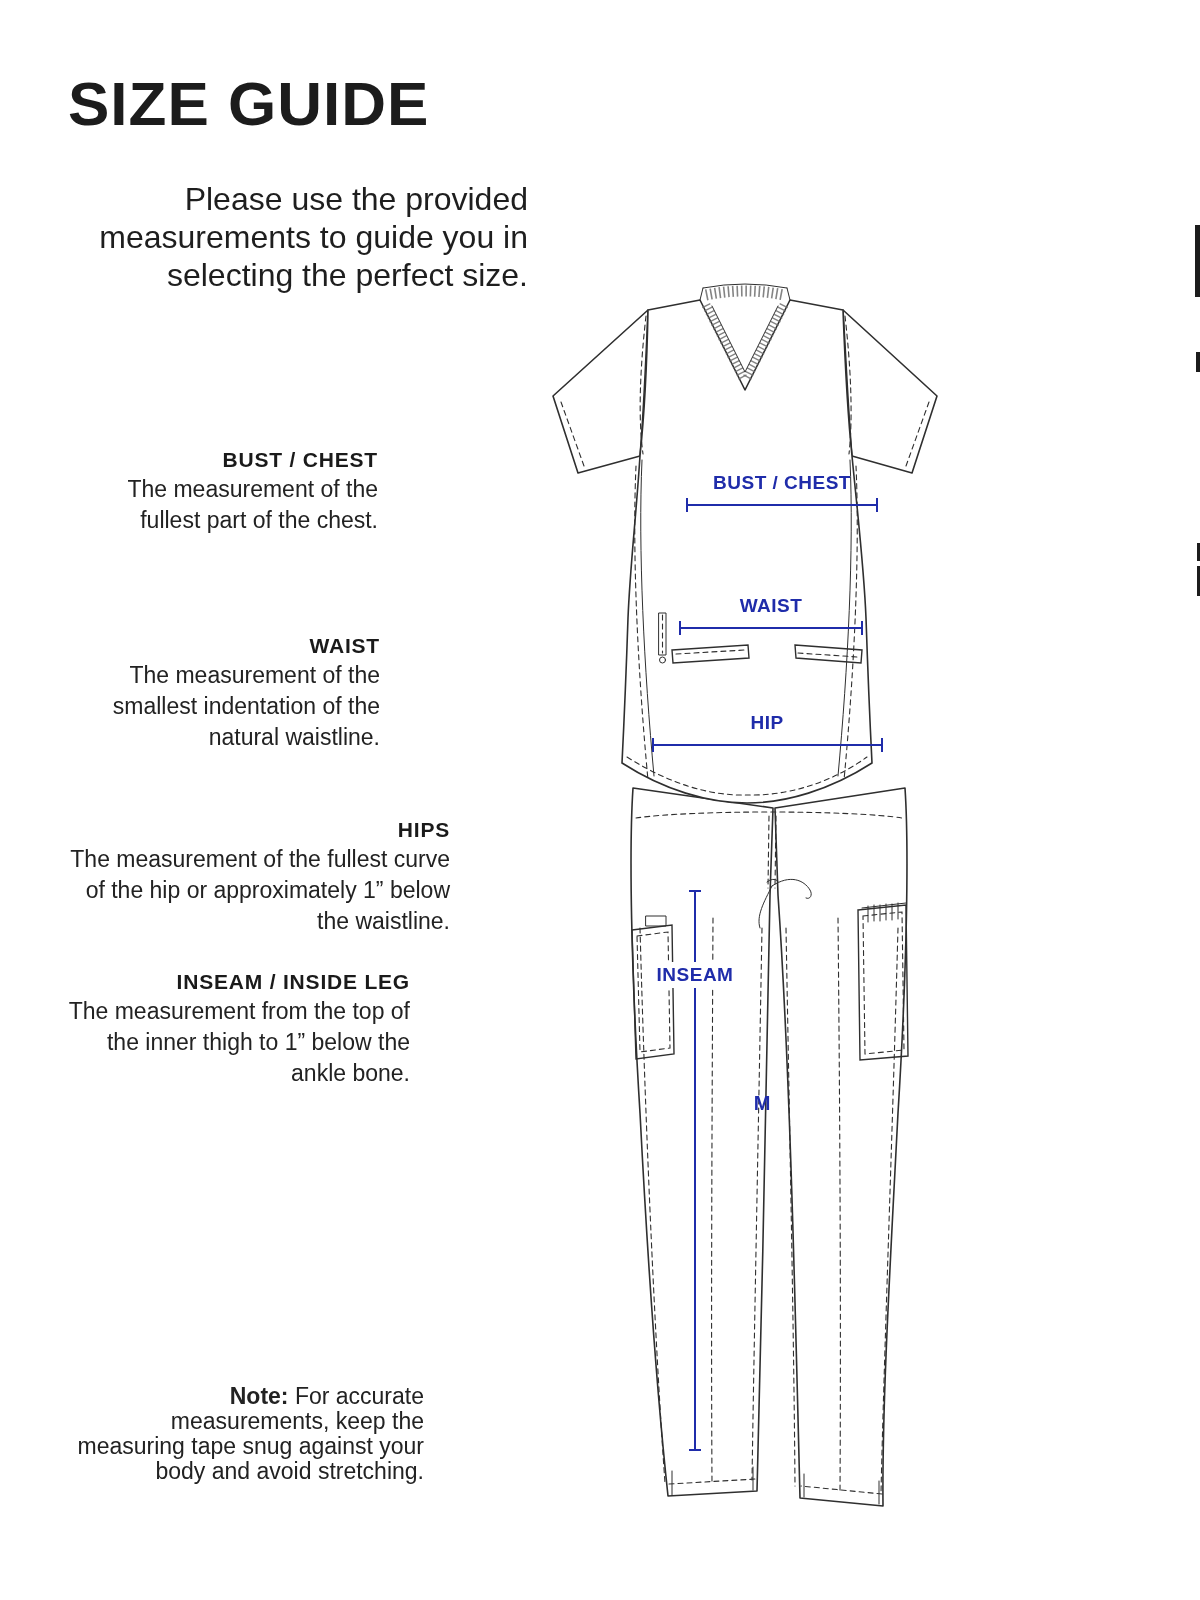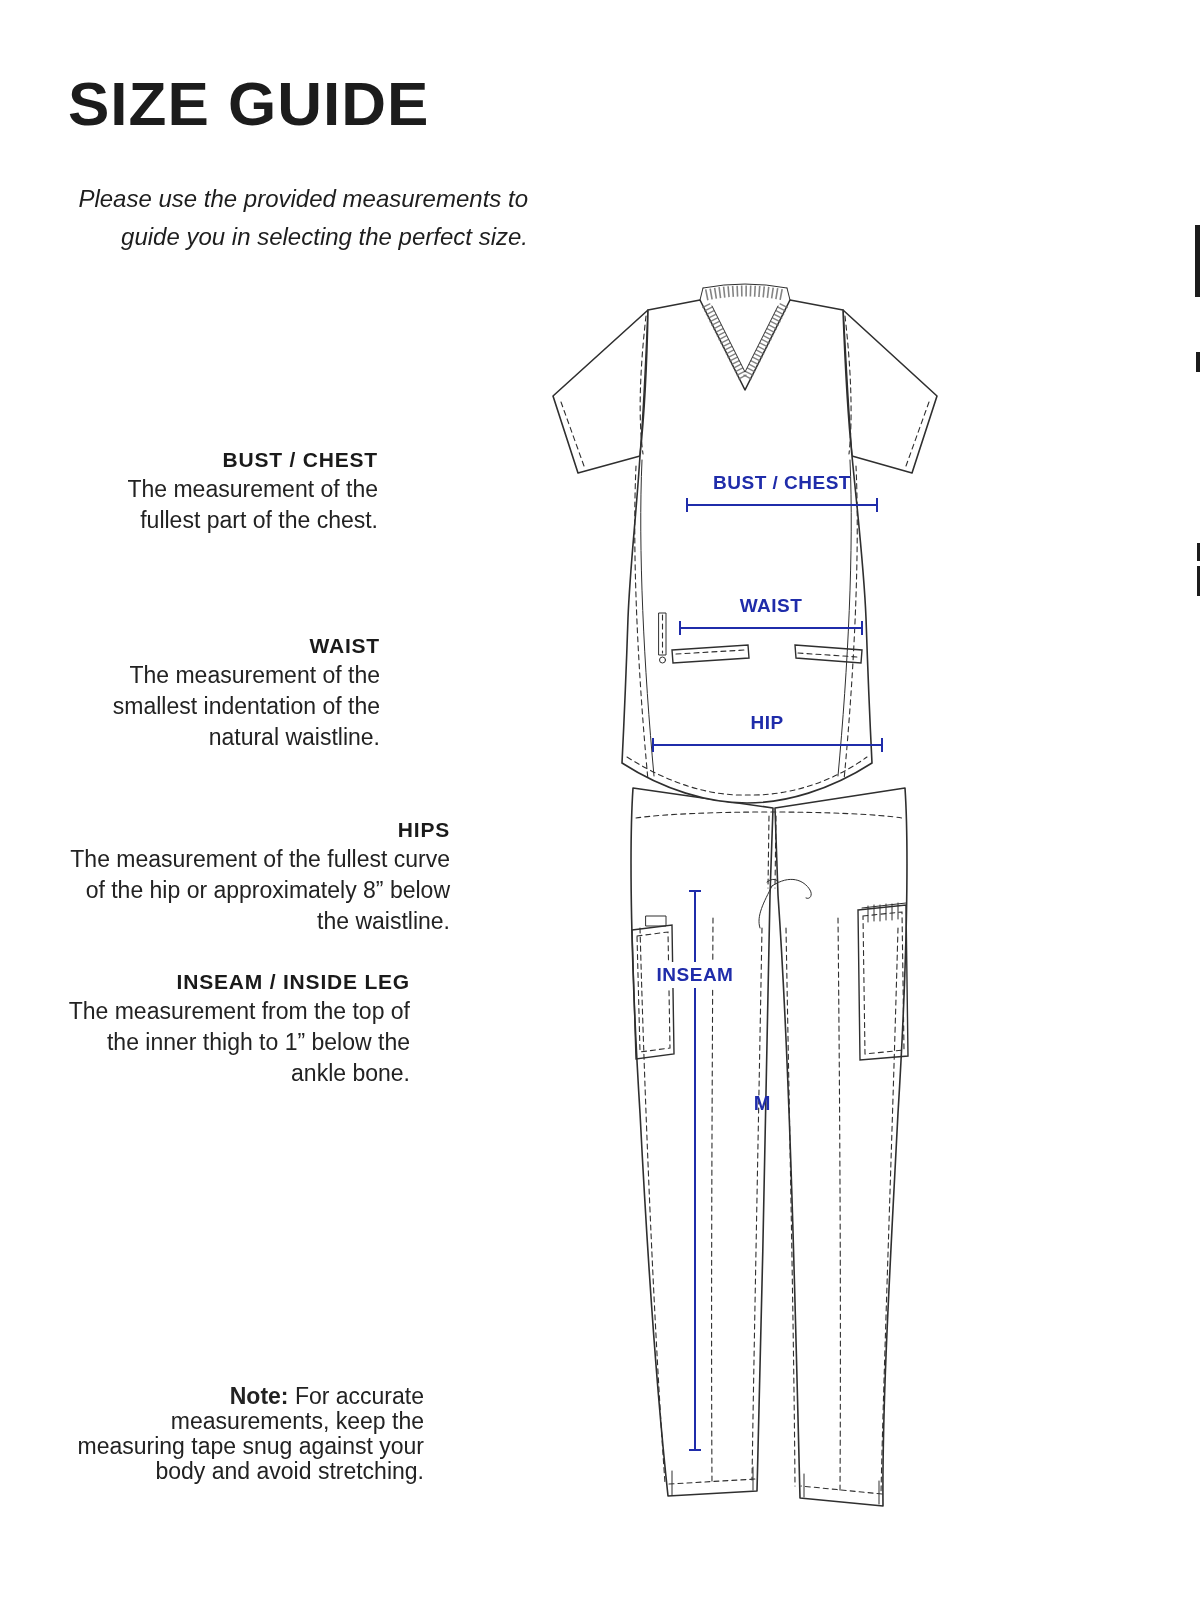--- a/index.html
+++ b/index.html
@@ -6,21 +6,21 @@
   .page{
     position:relative;width:1200px;height:1600px;background:#ffffff;overflow:hidden;
     font-family:"Liberation Sans",sans-serif;color:#1e1e1e;text-align:right;
   }
   .page-title{
     position:absolute;left:68px;top:68px;
     font-size:62px;font-weight:bold;letter-spacing:1px;color:#1c1c1c;
   }
   .intro{
     position:absolute;left:68px;top:180px;width:460px;
-    font-size:24px;line-height:38px;color:#1e1e1e;font-style:italic;
+    font-size:32px;line-height:38px;color:#1e1e1e;
   }
   .section{position:absolute;left:68px;}
   .section-title{
     font-size:21px;font-weight:bold;letter-spacing:0.8px;color:#1a1a1a;
   }
   .section-desc{
     margin-top:2px;font-size:23px;line-height:31px;color:#222222;
   }
   .sec-bust{top:448px;width:310px;}
   .sec-waist{top:634px;width:312px;}
@@ -68,21 +68,21 @@
     <div class="section-desc">The measurement of the fullest part of the chest.</div>
   </div>
 
   <div class="section sec-waist">
     <div class="section-title">WAIST</div>
     <div class="section-desc">The measurement of the smallest indentation of the natural waistline.</div>
   </div>
 
   <div class="section sec-hips">
     <div class="section-title">HIPS</div>
-    <div class="section-desc">The measurement of the fullest curve of the hip or approximately 8” below the waistline.</div>
+    <div class="section-desc">The measurement of the fullest curve of the hip or approximately 1” below the waistline.</div>
   </div>
 
   <div class="section sec-inseam">
     <div class="section-title">INSEAM / INSIDE LEG</div>
     <div class="section-desc">The measurement from the top of the inner thigh to 1” below the ankle bone.</div>
   </div>
 
   <div class="note">
     <b>Note:</b><span> For accurate measurements, keep the measuring tape snug against your body and avoid stretching.</span>
   </div>

